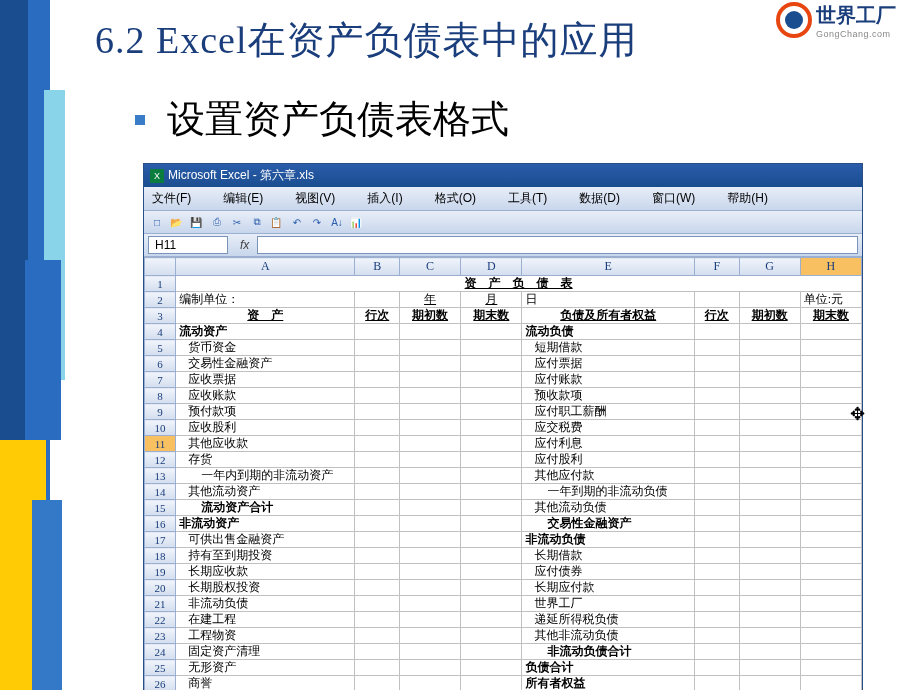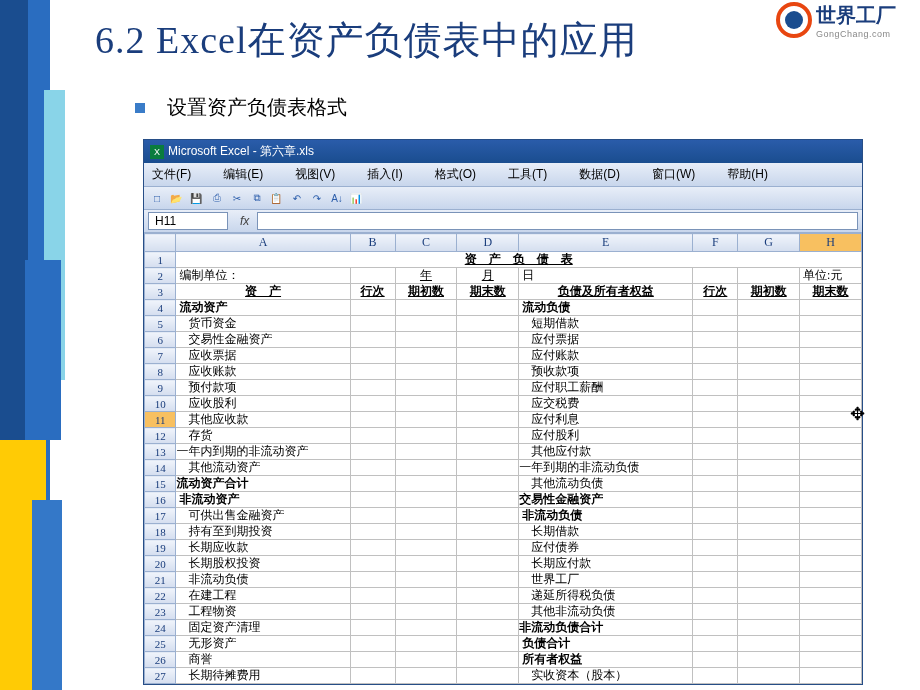--- a/index.html
+++ b/index.html
@@ -9,21 +9,21 @@
 .s1 { left: 0; top: 0; width: 28px; height: 690px; background: #1a4d8f; }
 .s2 { left: 28px; top: 0; width: 22px; height: 690px; background: #2a6dc0; }
 .s3 { left: 44px; top: 90px; width: 21px; height: 290px; background: #89d4e8; }
 .s4 { left: 25px; top: 260px; width: 36px; height: 180px; background: #2a6dc0; }
 .s5 { left: 0; top: 440px; width: 46px; height: 250px; background: #ffcb05; }
 .s6 { left: 32px; top: 500px; width: 30px; height: 190px; background: #3478c8; }
 .content { position: absolute; left: 95px; top: 15px; right: 0; }
 .title { font-family: "Times New Roman", "SimSun", serif; font-size: 38px; color: #1a3d7c; margin-bottom: 28px; letter-spacing: 1px; }
 .subtitle-row { display: flex; align-items: center; margin-bottom: 18px; margin-left: 40px; }
 .bullet { width: 10px; height: 10px; background: #3a7cc8; margin-right: 22px; }
-.subtitle { font-size: 20px; color: #000; font-family: "SimSun", serif; }
+.subtitle { font-size: 38px; color: #000; font-family: "SimSun", serif; }
 .logo { position: absolute; right: 22px; top: 0; display: flex; align-items: flex-start; background: #fff; padding: 2px; }
 .logo-icon { width: 36px; height: 36px; border-radius: 50%; border: 4px solid #e84610; position: relative; margin-right: 4px; }
 .logo-gear { position: absolute; width: 18px; height: 18px; background: #1a4d8f; border-radius: 50%; left: 5px; top: 5px; }
 .logo-text { display: flex; flex-direction: column; }
 .logo-cn { font-size: 20px; font-weight: bold; color: #1a3d7c; }
 .logo-en { font-size: 9px; color: #888; letter-spacing: 0.5px; }
 .excel-window { margin-left: 48px; width: 720px; border: 1px solid #274e87; }
 .titlebar { background: linear-gradient(to bottom, #2a5caa, #1a4d8f); color: #fff; padding: 3px 6px; font-size: 12px; font-family: "SimSun", sans-serif; display: flex; align-items: center; }
 .excel-icon { width: 14px; height: 14px; background: #0a7c3e; margin-right: 4px; display: inline-block; font-size: 9px; color: #fff; text-align: center; line-height: 14px; }
 .menubar { background: linear-gradient(to bottom, #e8eef8, #c8d6ec); padding: 2px 4px; font-size: 12px; display: flex; gap: 24px; border-bottom: 1px solid #9bb0d0; color: #000; }
@@ -43,21 +43,21 @@
 .col-A { width: 155px; }
 .col-B { width: 40px; }
 .col-C { width: 55px; }
 .col-D { width: 55px; }
 .col-E { width: 155px; }
 .col-F { width: 40px; }
 .col-G { width: 55px; }
 .col-H { width: 55px; }
 tr.selected td.row-head { background: #f8c060; }
 th.col-head.selected { background: #f8c060; }
-td.indent1 { padding-left: 0; }
+td.indent1 { padding-left: 25px; }
 td.indent2 { padding-left: 12px; }
 td.center { text-align: center; text-decoration: underline; }
 td.bold { font-weight: bold; }
 .cursor { position: absolute; font-size: 18px; }
 </style>
 </head>
 <body>
 
 <div class="sidebar">
   <div class="stripe s1"></div>

